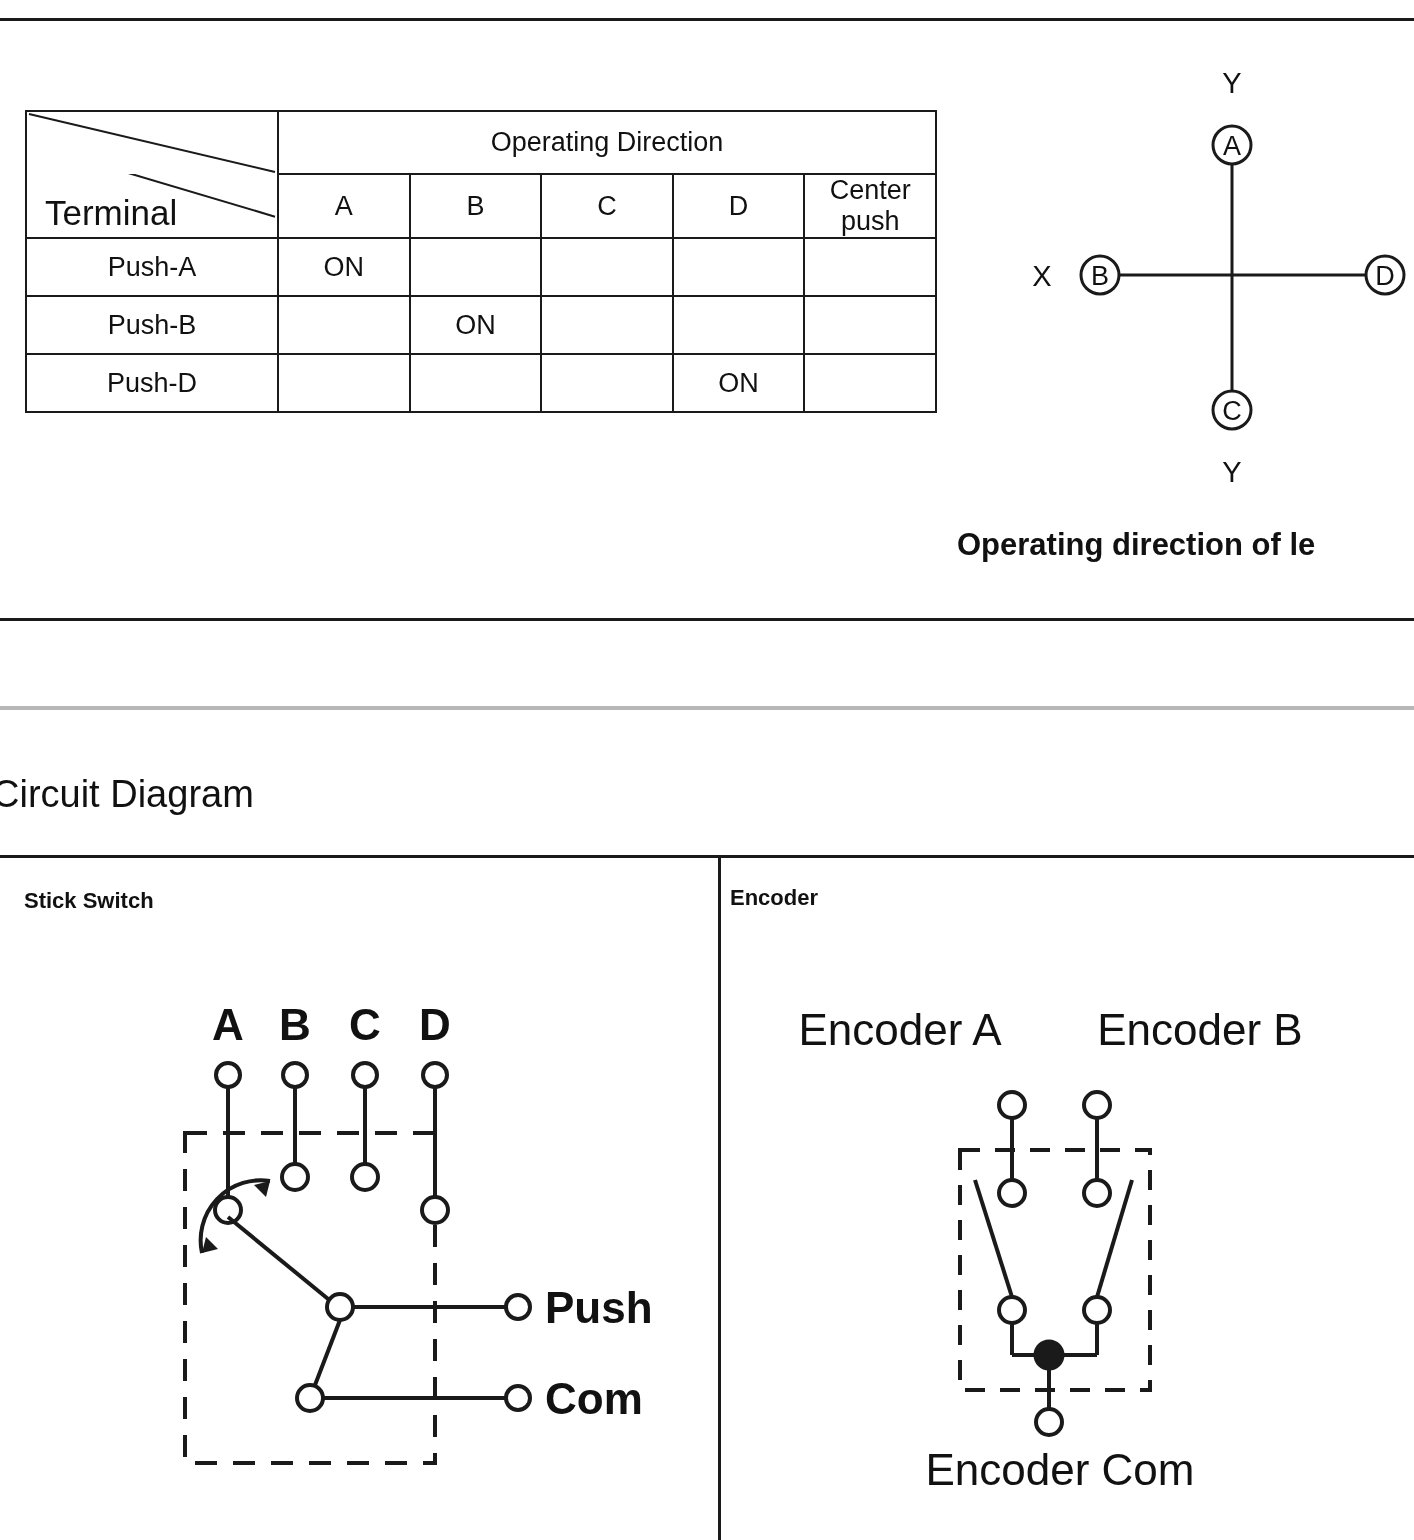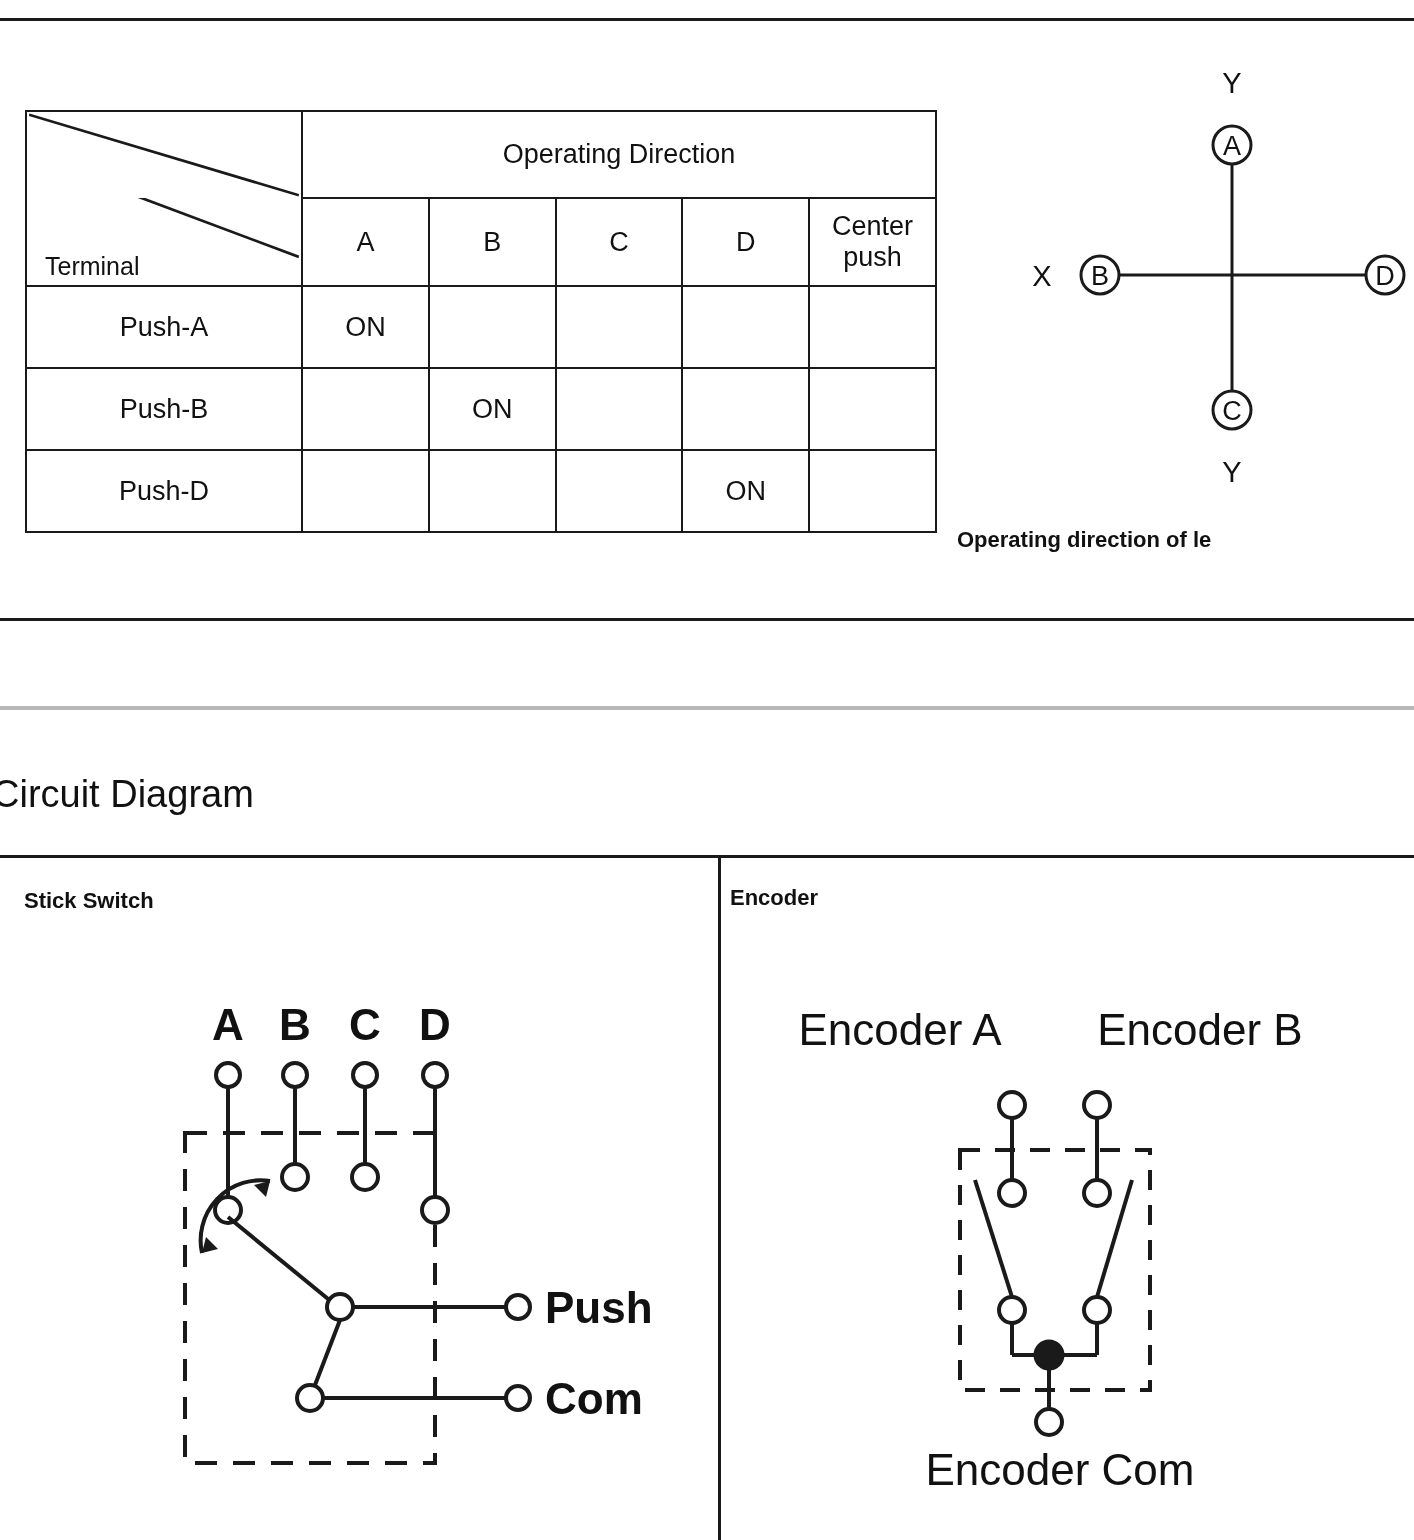--- a/index.html
+++ b/index.html
@@ -45,21 +45,21 @@
   table.tt {
     border-collapse: collapse;
     width: 912px;
     table-layout: fixed;
   }
   table.tt td {
     border: 2px solid #1a1a1a;
     text-align: center;
     font-size: 27px;
     height: 56px;
-    padding: 12px;
+    padding: 0;
     color: #111;
     margin-left: 26px;
   }
   table.tt td.corner {
     width: 250px;
     height: 62px;
     position: relative;
     border-bottom: none;
   }
   table.tt td.termcell {
@@ -71,21 +71,21 @@
   }
   .slash-svg {
     position: absolute;
     left: 0; top: 0;
     width: 100%; height: 100%;
     pointer-events: none;
   }
   .term-label {
     position: absolute;
     left: 18px; bottom: 4px;
-    font-size: 25px;
+    font-size: 35px;
   }
   td.opdir {
     font-size: 28px;
   }
   td.colhead {
     font-size: 29px;
   }
   td.colhead-small {
     font-size: 21px;
   }
@@ -100,21 +100,21 @@
   
   .lever {
     position: absolute;
     left: 960px; top: 45px;
     width: 470px; height: 470px;
   }
   .lever svg { display: block; }
   .lever-caption {
     position: absolute;
     left: 957px; top: 527px;
-    font-size: 22px;
+    font-size: 31px;
     font-weight: bold;
     color: #111;
     white-space: nowrap;
   }
 
   
   .circuit-heading {
     position: absolute;
     left: -8px; top: 773px;
     font-size: 38px;

